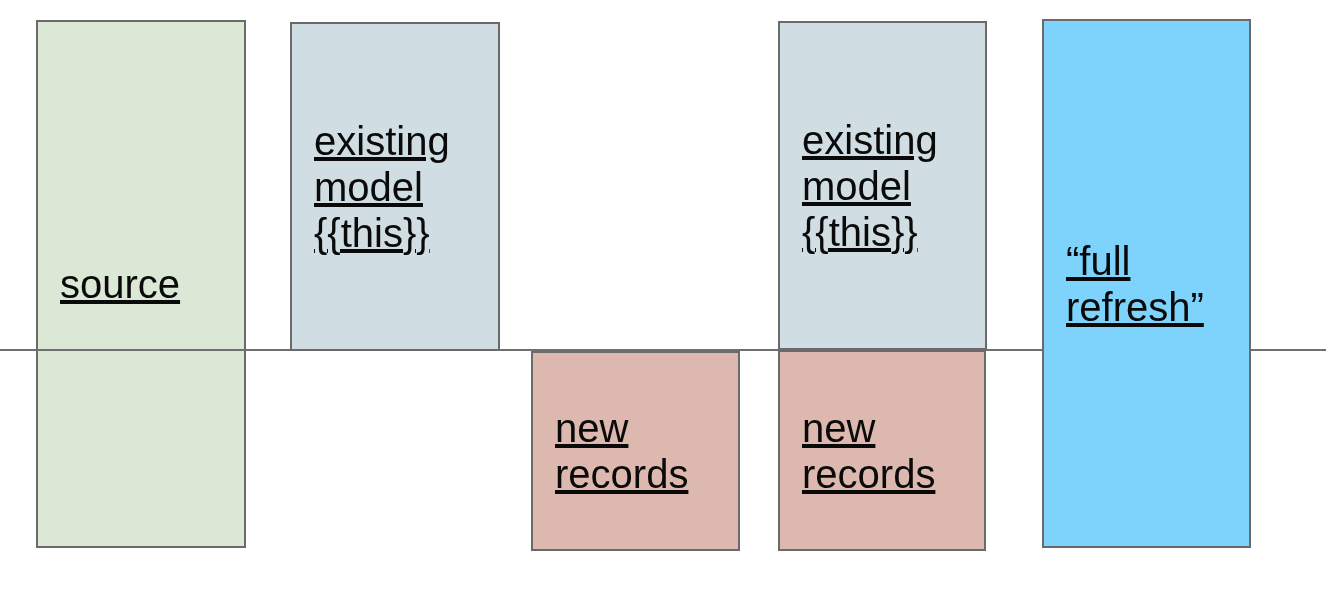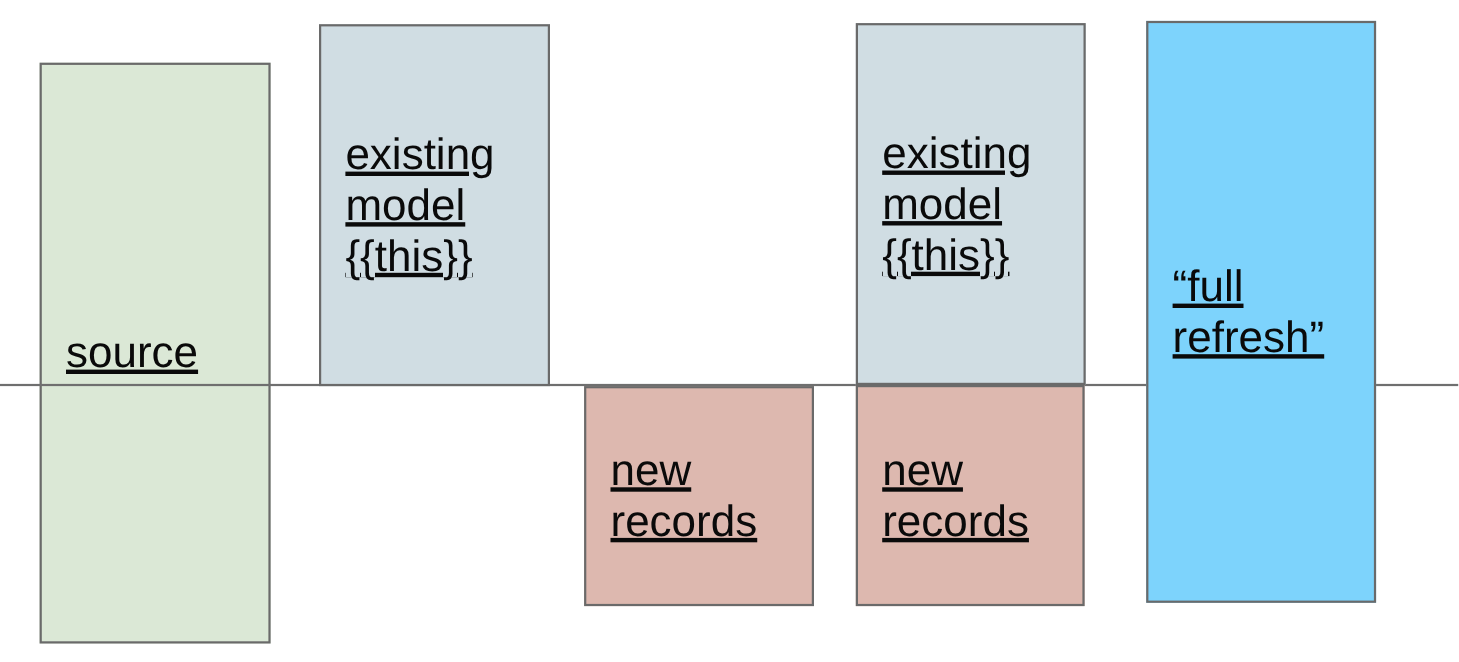--- a/index.html
+++ b/index.html
@@ -47,21 +47,21 @@
   #box-new-1        { left: 531px;  top: 351px; width: 209px; height: 200px; background: #ddb8af; z-index: 3; }
   #box-existing-2   { left: 778px;  top: 21px;  width: 209px; height: 329px; background: #d0dde3; z-index: 3; }
   #box-new-2        { left: 778px;  top: 350px; width: 208px; height: 201px; background: #ddb8af; z-index: 3; }
   #box-full-refresh { left: 1042px; top: 19px;  width: 209px; height: 529px; background: #f8e6d0; z-index: 3; }
 </style>
 </head>
 <body>
 
 <div id="canvas">
 
-  <div class="box" id="box-source" style="background: rgb(219, 232, 214); margin-top: 37px;">
+  <div class="box" id="box-source" style="background: rgb(219, 232, 214);">
     <span class="label">source</span>
   </div>
 
   <div class="box" id="box-existing-1" style="background: rgb(208, 221, 227);">
     <span class="label">existing
 model
 {{this}}</span>
   </div>
 
   <div id="divider-line" style="background: rgb(111, 111, 111);"></div>

